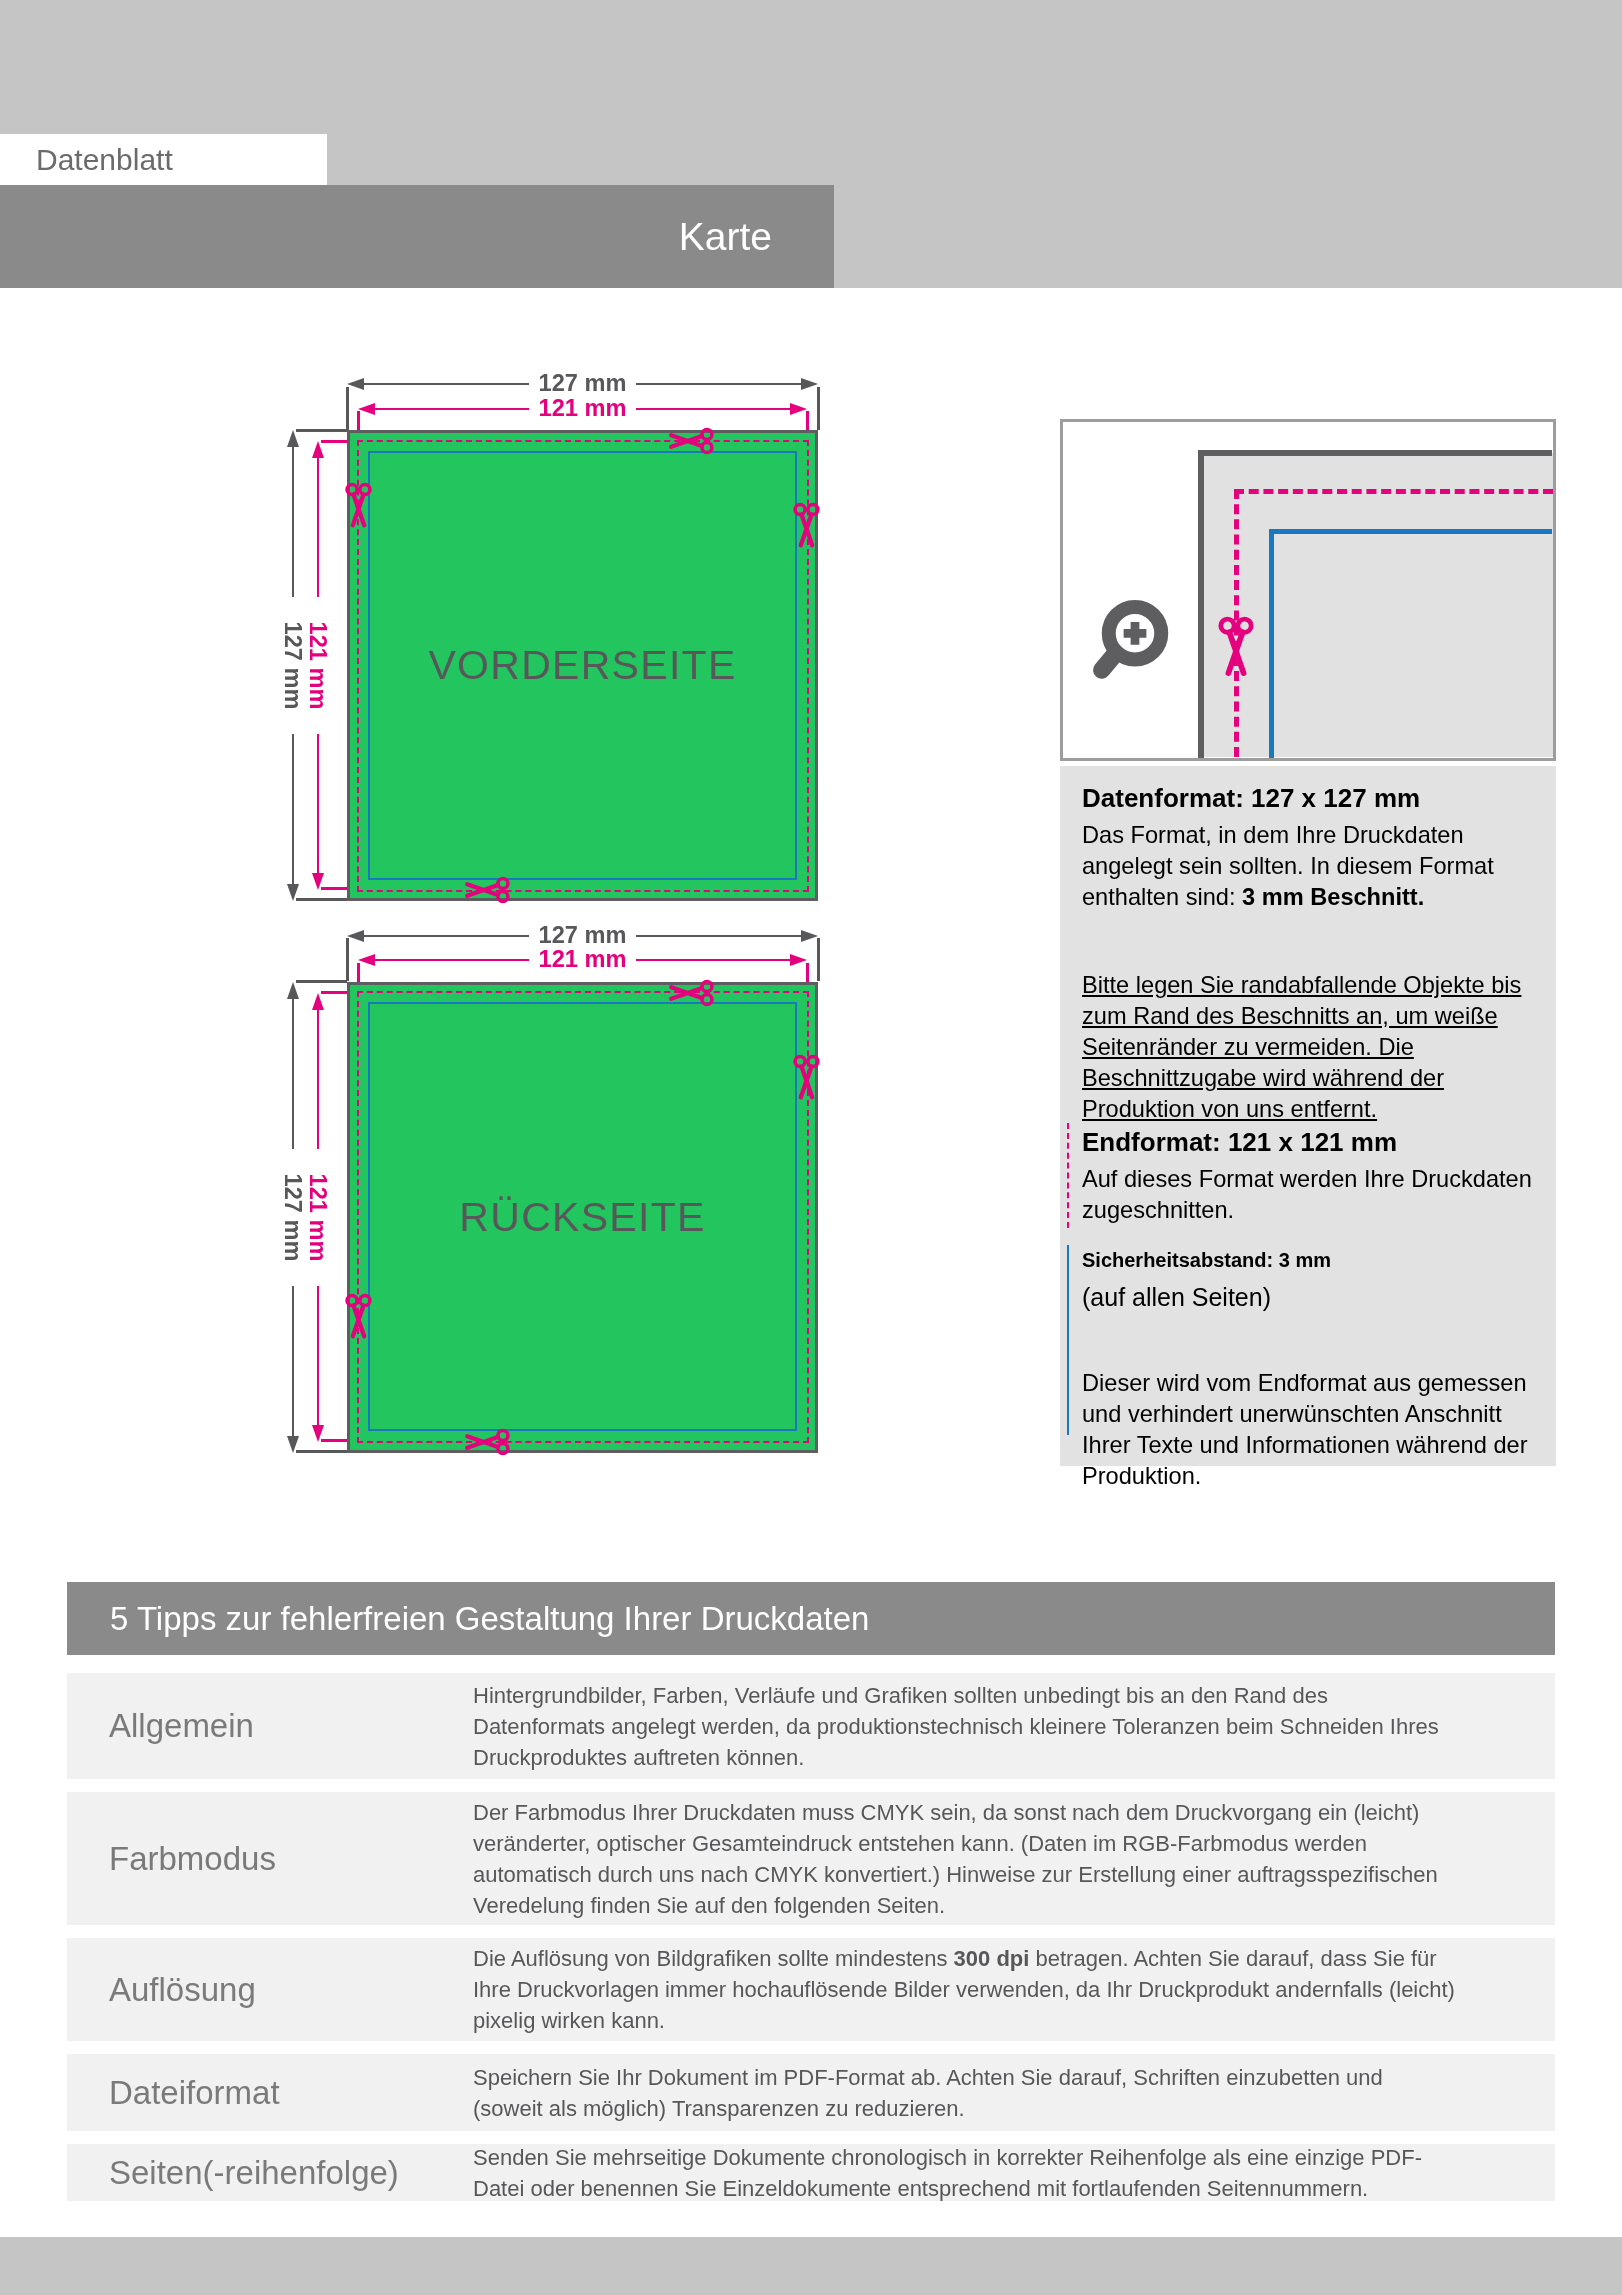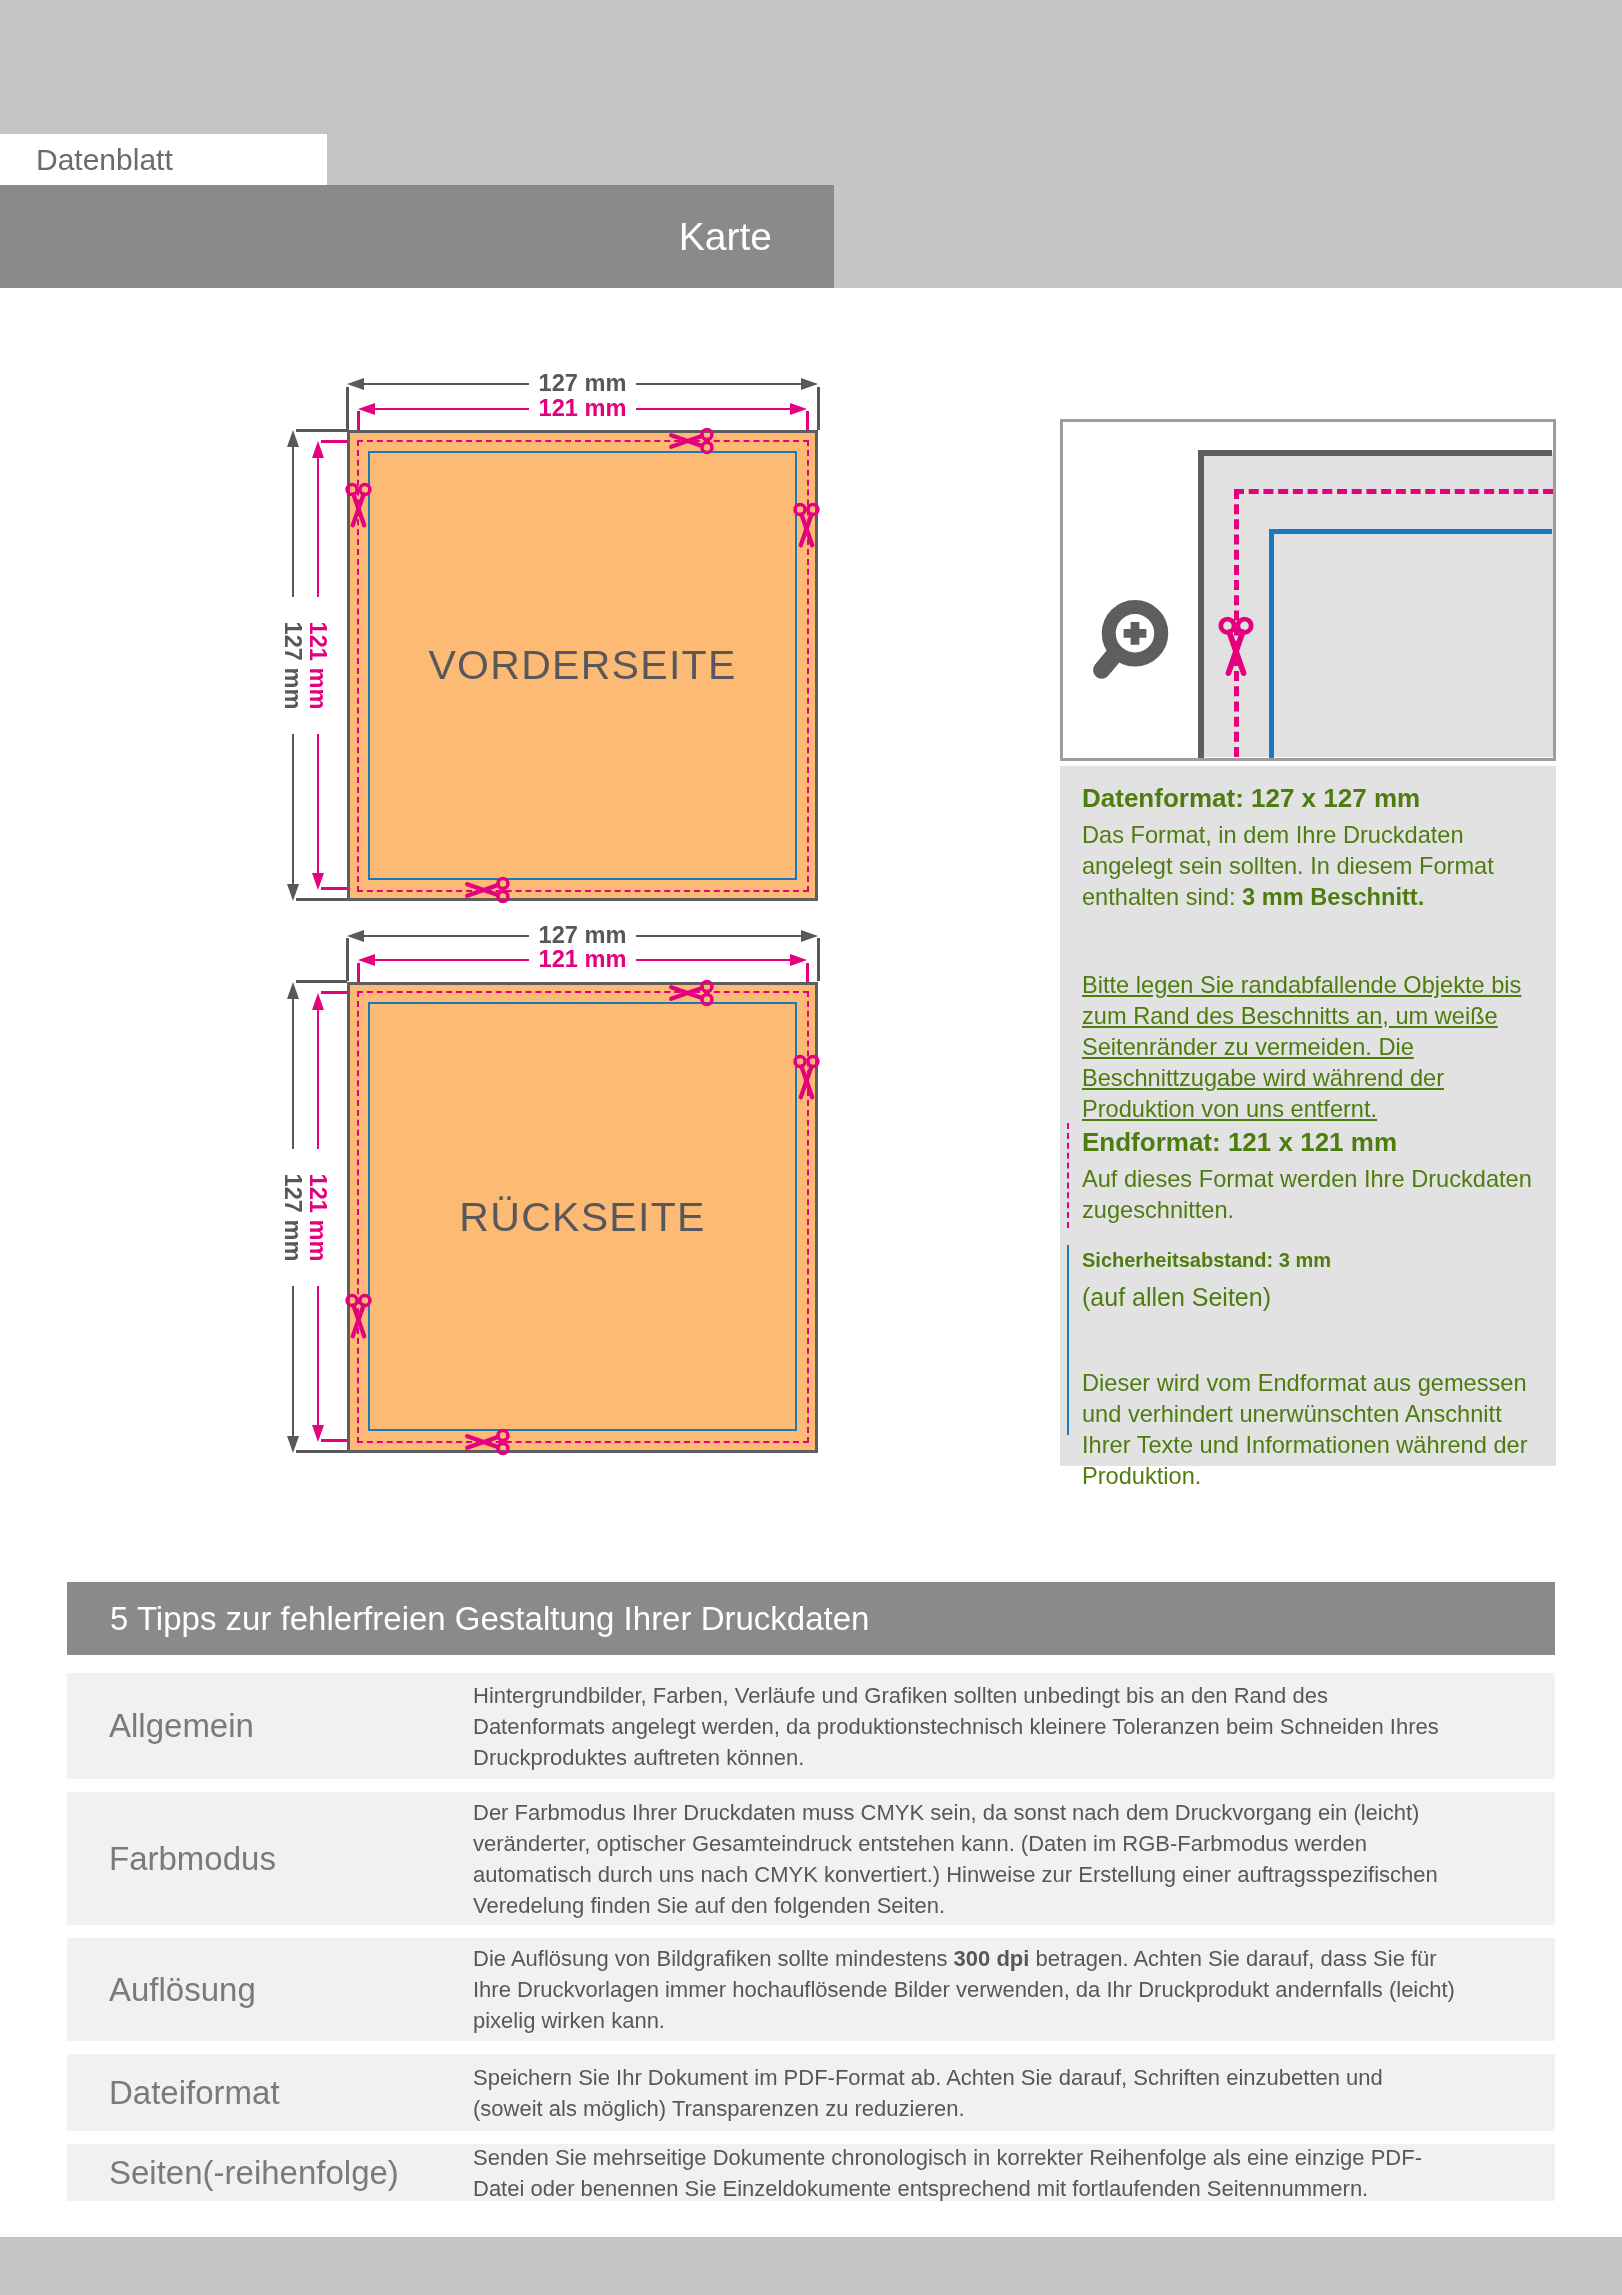--- a/index.html
+++ b/index.html
@@ -13,21 +13,21 @@
   .doc-label-box{left:0;top:134px;width:327px;height:51px;background:#ffffff;
                  display:flex;align-items:center;}
   .doc-label-box span{padding-left:36px;font-size:30px;color:#6b6b6b;}
   .header-bar{left:0;top:185px;width:834px;height:103px;background:#8a8a8a;color:#fff;
               display:flex;flex-direction:column;justify-content:center;align-items:flex-end;
               padding-right:62px;box-sizing:border-box;}
   .header-bar .t1{font-size:39px;line-height:1.12;}
   .header-bar .t2{font-size:29px;line-height:1.15;}
 
   
-  .card{border:3.3px solid #5e5e60;background:#fdba74;box-sizing:border-box;
+  .card{border:3.3px solid #5e5e60;background:#22c55e;box-sizing:border-box;
         display:flex;align-items:center;justify-content:center;}
   .card .side-label{font-size:41px;color:#58585b;letter-spacing:1.3px;}
   .trim{border:2.6px dashed #e5007d;box-sizing:border-box;}
   .safety{border:2.6px solid #1879bf;box-sizing:border-box;}
 
   .hdim{display:flex;align-items:center;height:19.6px;}
   .hdim .line{flex:1;height:2.6px;}
   .hdim .lbl{padding:0 9.2px;font-size:23.6px;font-weight:bold;white-space:nowrap;}
   .gray .line{background:#58585b;} .gray .lbl{color:#58585b;}
   .mag .line{background:#e5007d;}  .mag .lbl{color:#e5007d;}
@@ -53,21 +53,21 @@
   
   .detail-box{left:1060px;top:419px;width:496px;height:342px;background:#fff;
               border:3.3px solid #9d9d9d;box-sizing:border-box;overflow:hidden;}
   .zoom-fill{left:139px;top:31px;width:351px;height:304px;background:#e2e1e1;}
   .zoom-dark{left:135px;top:28px;width:354px;height:308px;border-left:6.5px solid #5e5e60;border-top:6.5px solid #5e5e60;box-sizing:border-box;}
   .zoom-trim{left:171px;top:67px;width:319px;height:268px;border-left:5.2px dashed #e5007d;border-top:5.2px dashed #e5007d;box-sizing:border-box;}
   .zoom-safe{left:206px;top:107px;width:283px;height:229px;border-left:5.2px solid #1879bf;border-top:5.2px solid #1879bf;box-sizing:border-box;}
 
   
   .info-panel{left:1060px;top:766px;width:496px;height:700px;background:#e3e2e2;}
-  .info-panel .blk{position:absolute;left:22px;width:458px;color:#4d7c0f;}
+  .info-panel .blk{position:absolute;left:22px;width:458px;color:#000000;}
   .h-dat{font-size:26px;font-weight:bold;color:#555658;}
   .h-end{font-size:26px;font-weight:bold;color:#e5007d;}
   .h-sich{font-size:20px;font-weight:bold;color:#1879bf;}
   .sub-sich{font-size:25px;color:#1879bf;}
   .body-txt{font-size:23.6px;line-height:31px;}
   .vline-end{left:7.2px;top:357px;width:0;height:105px;border-left:2.6px dashed #e5007d;}
   .vline-sich{left:7.2px;top:479px;width:0;height:190px;border-left:2.6px solid #1879bf;}
 
   
   .tips-bar{left:67px;top:1582px;width:1488px;height:73px;background:#8a8a8a;

